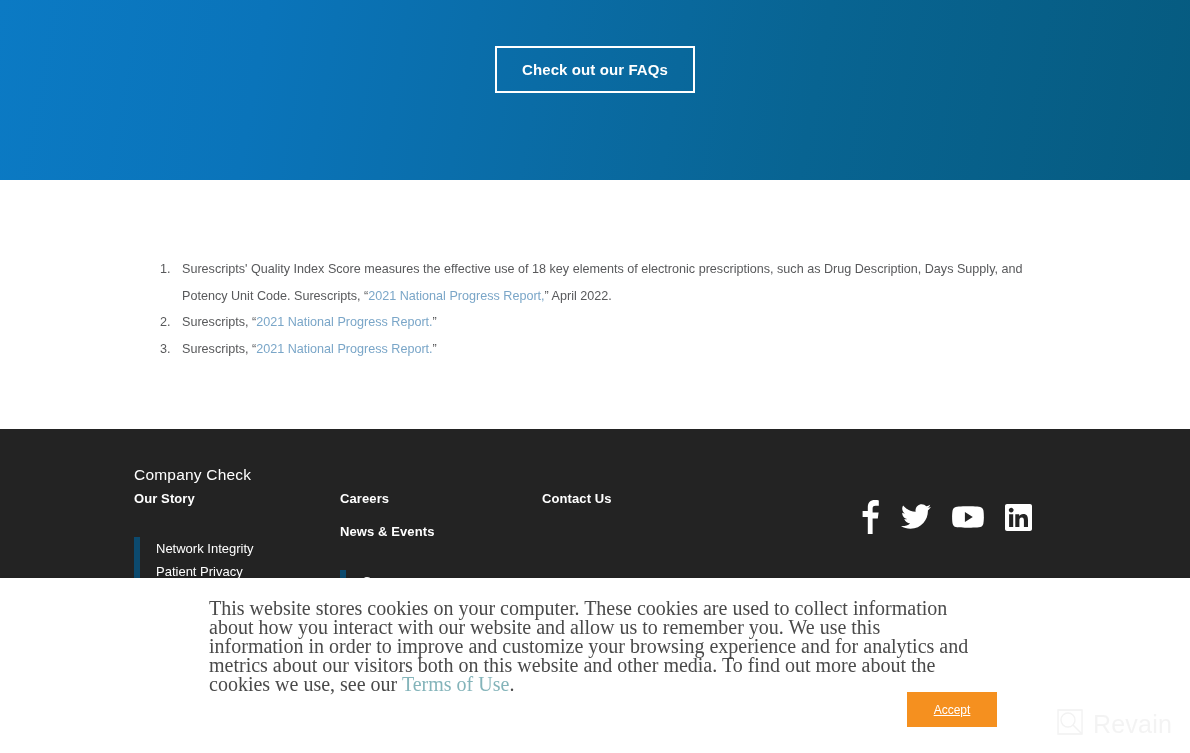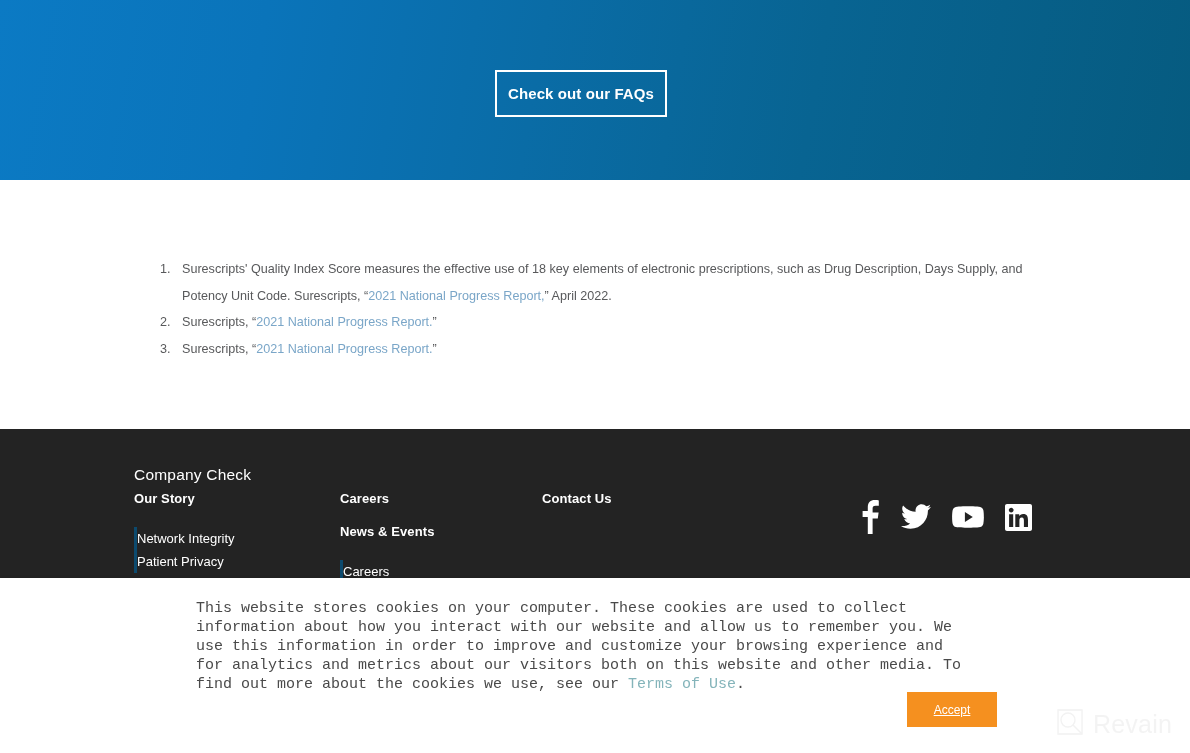--- a/index.html
+++ b/index.html
@@ -21,22 +21,22 @@
     position: absolute;
     left: 0;
     top: 0;
     width: 1190px;
     height: 180px;
     background: linear-gradient(100deg, #0b7ac4 0%, #0a74ba 22%, #0a6ca6 45%, #086492 68%, #065b80 100%);
   }
   .faq-btn {
     position: absolute;
     left: 495px;
-    top: 70px;
-    width: 172px;
+    top: 46px;
+    width: 200px;
     height: 47px;
     box-sizing: border-box;
     border: 2px solid #ffffff;
     background: transparent;
     color: #ffffff;
     font-family: "Liberation Sans", sans-serif;
     font-size: 15px;
     font-weight: bold;
     letter-spacing: 0.1px;
     cursor: pointer;
@@ -123,22 +123,23 @@
     font-size: 13px;
     font-weight: bold;
     line-height: 16px;
     margin-bottom: 0;
     text-decoration: none;
     letter-spacing: 0.1px;
   }
   .f-gap-1 { height: 18px; }
   .f-gap-2 { height: 17px; }
   .sub-wrap {
-    border-left: 3px solid #0c4a6e;
-    margin-top: 2px;
+    border-left: 6px solid #0c4a6e;
+    padding-left: 16px;
+    margin-top: 12px;
   }
   .f-sub {
     display: block;
     color: #ffffff;
     font-size: 13px;
     font-weight: normal;
     line-height: 23px;
     text-decoration: none;
   }
 
@@ -159,27 +160,27 @@
     position: absolute;
     left: 0;
     top: 578px;
     width: 1190px;
     height: 175px;
     background: #ffffff;
     box-shadow: 0 -1px 2px rgba(0,0,0,0.06);
   }
   .cookie-text {
     position: absolute;
-    left: 196px;
+    left: 209px;
     top: 21px;
     width: 770px;
     color: #4a4a4a;
-    font-size: 15px;
+    font-size: 20px;
     line-height: 19px;
-    font-family: Liberation Mono, monospace;
+    font-family: Liberation Serif, serif;
   }
   .cookie-text a {
     color: #84b4ba;
     text-decoration: none;
   }
   .accept-btn {
     position: absolute;
     left: 907px;
     top: 692px;
     width: 90px;

